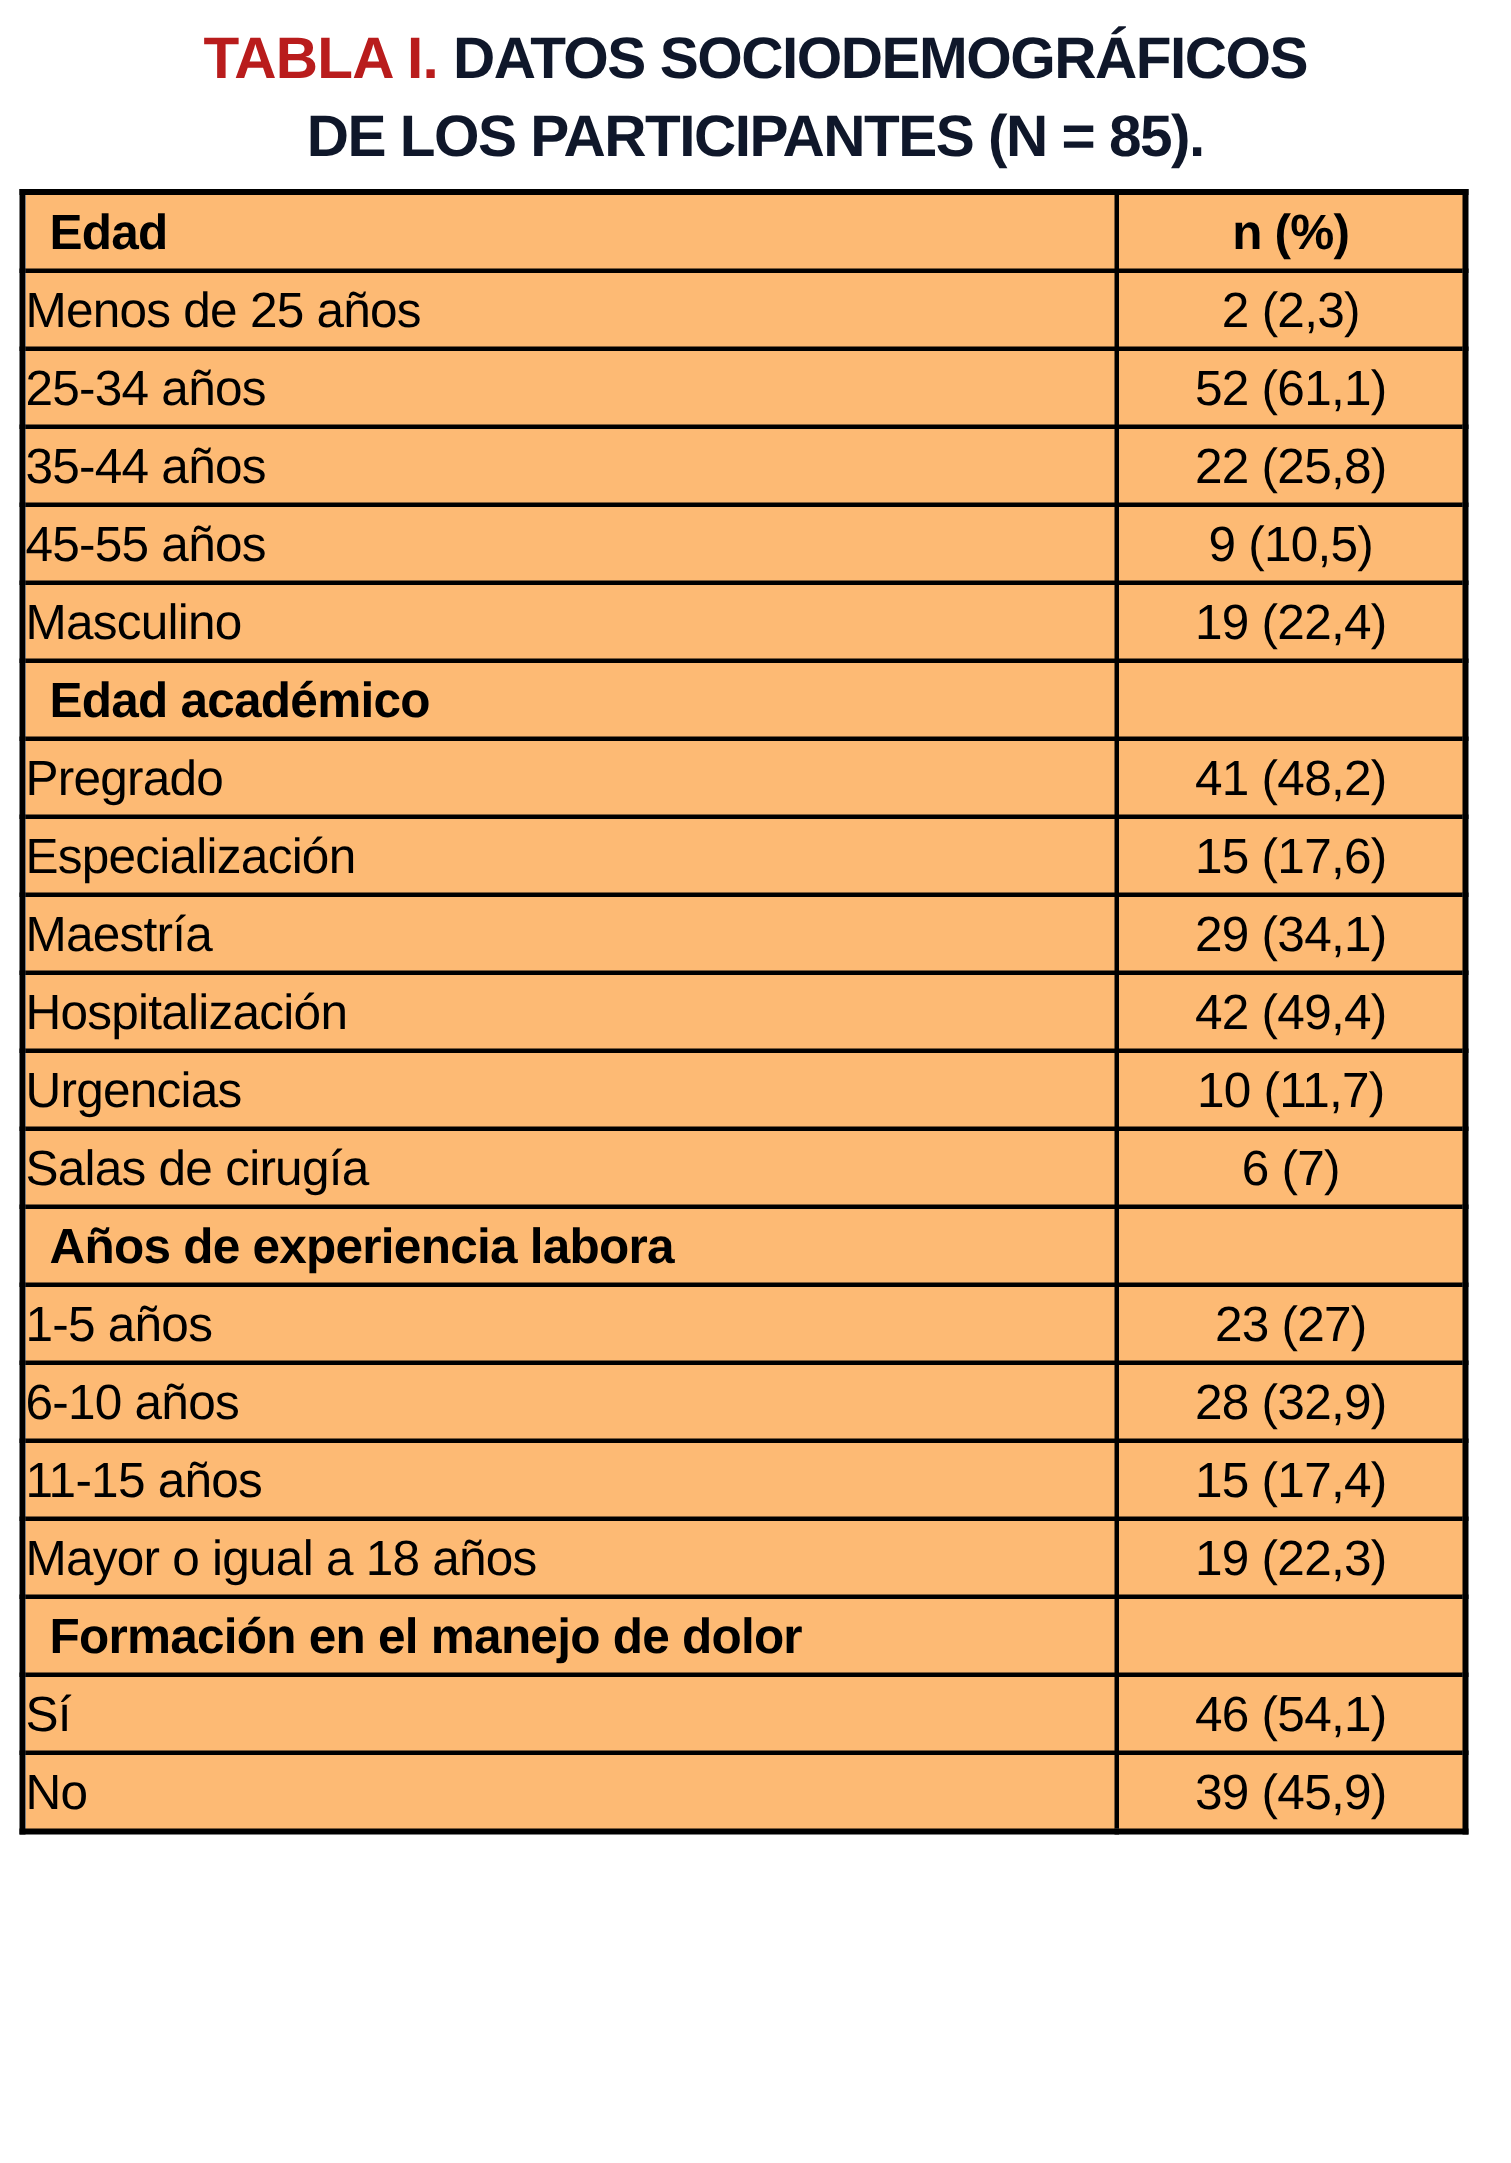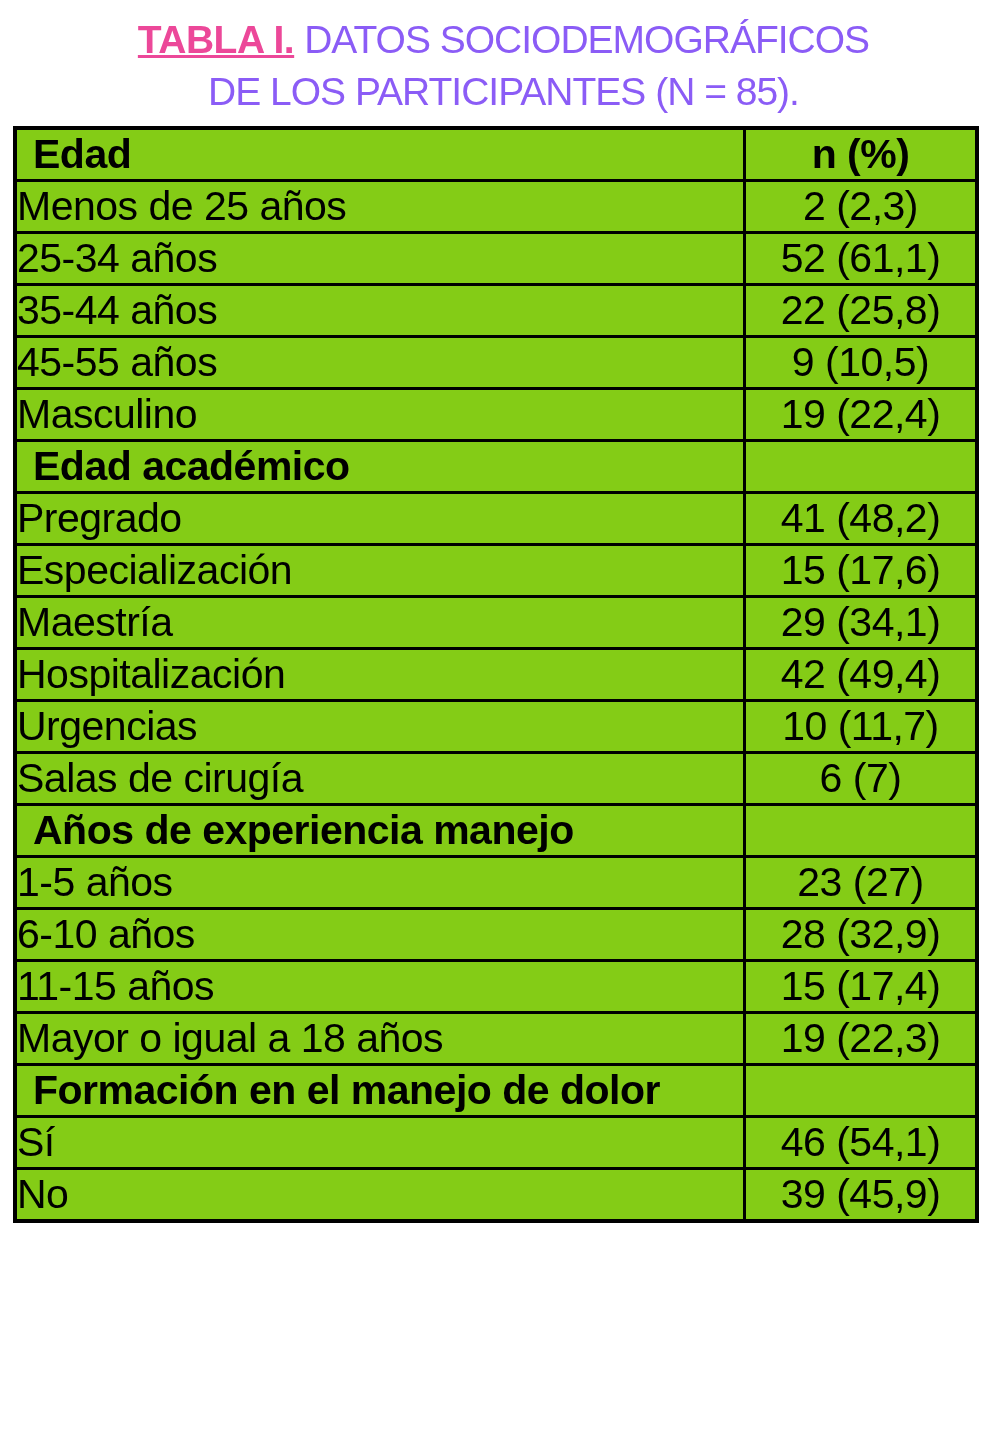--- a/index.html
+++ b/index.html
@@ -26,40 +26,40 @@
     font-size: 39px;
     line-height: 52px;
     font-weight: bold;
   }
   .caption .caption-label {
     color: #787878;
     margin-right: 10px;
   }
   .caption .caption-rest,
   .caption .caption-line2 {
-    color: #8b5cf6;
-    font-weight: 400;
+    color: #0f172a;
+    font-weight: 700;
     letter-spacing: -1px;
   }
   table.datatable {
     border-collapse: collapse;
     table-layout: fixed;
     margin: 8px 0 0 13px;
     width: 966px;
     border: 4px solid #000000;
   }
   table.datatable td {
     border: 3px solid #000000;
     height: 49px;
-    font-size: 41px;
+    font-size: 33px;
     padding: 0;
     vertical-align: middle;
     white-space: nowrap;
     overflow: hidden;
-    background: #84cc16;
+    background: #fdba74;
   }
   td.label-cell {
     padding-left: 50px;
   }
   tr.row-header td.label-cell,
   tr.row-section td.label-cell {
     font-weight: bold;
     padding-left: 16px;
   }
   td.value-cell {
@@ -70,21 +70,21 @@
     font-weight: bold;
   }
 </style>
 </head>
 <body>
 
 <div class="page">
 
   <div class="caption">
     <div class="caption-line1">
-      <span class="caption-label" style="color: #ec4899; text-decoration: underline;">TABLA I.</span><span class="caption-rest">DATOS SOCIODEMOGRÁFICOS</span>
+      <span class="caption-label" style="color: #b91c1c;">TABLA I.</span><span class="caption-rest">DATOS SOCIODEMOGRÁFICOS</span>
     </div>
     <div class="caption-line2">DE LOS PARTICIPANTES (N = 85).</div>
   </div>
 
   <table class="datatable">
     <tbody>
         <tr class="row-header">
           <td class="label-cell">Edad</td>
           <td class="value-cell">n (%)</td>
         </tr>
@@ -130,21 +130,21 @@
         </tr>
         <tr class="row-item">
           <td class="label-cell">Urgencias</td>
           <td class="value-cell">10 (11,7)</td>
         </tr>
         <tr class="row-item">
           <td class="label-cell">Salas de cirugía</td>
           <td class="value-cell">6 (7)</td>
         </tr>
         <tr class="row-section">
-          <td class="label-cell">Años de experiencia manejo</td>
+          <td class="label-cell">Años de experiencia labora</td>
           <td class="value-cell"></td>
         </tr>
         <tr class="row-item">
           <td class="label-cell">1-5 años</td>
           <td class="value-cell">23 (27)</td>
         </tr>
         <tr class="row-item">
           <td class="label-cell">6-10 años</td>
           <td class="value-cell">28 (32,9)</td>
         </tr>

